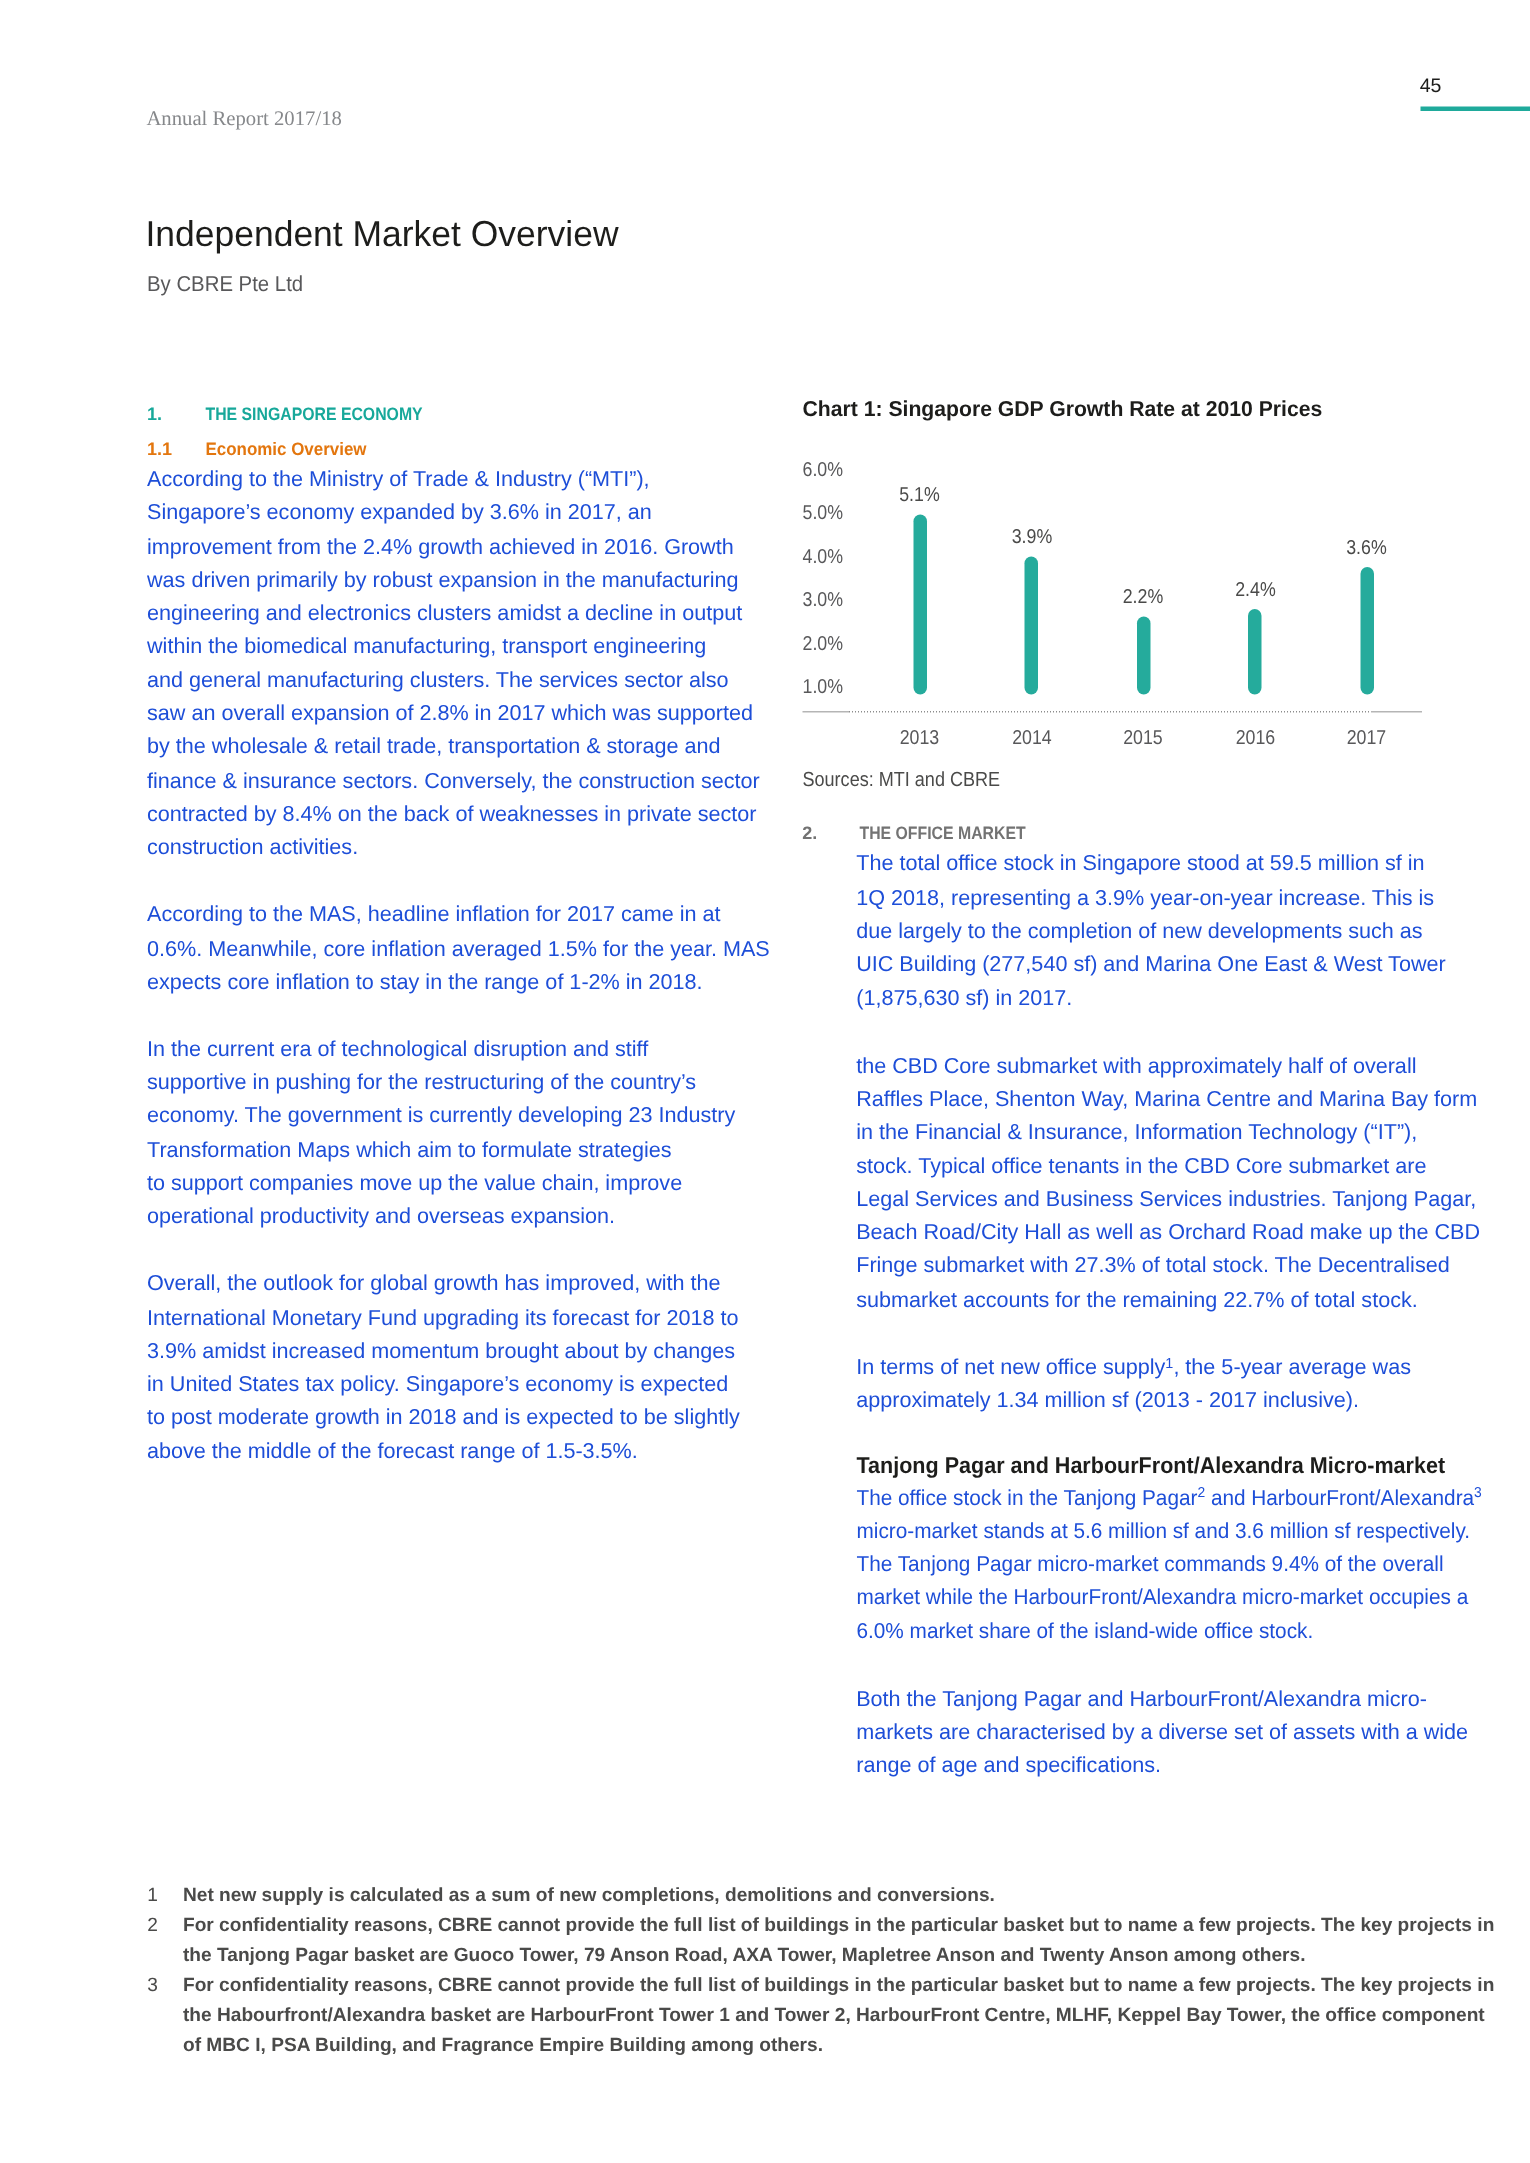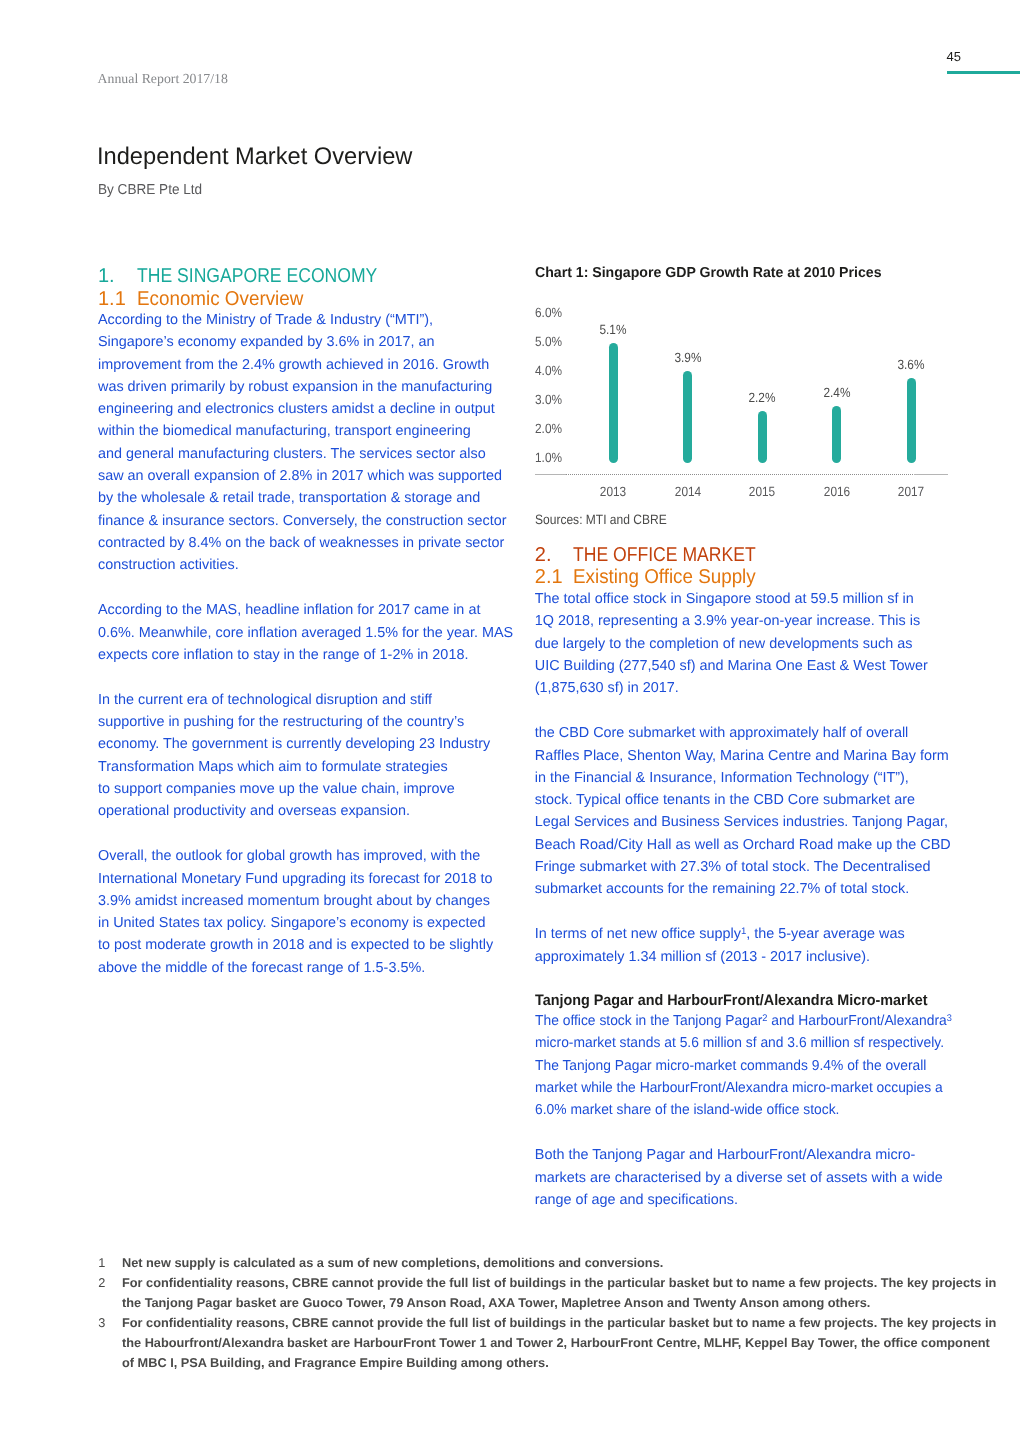--- a/index.html
+++ b/index.html
@@ -18,30 +18,30 @@
   .doc-title{position:absolute;left:97.2px;top:144.6px;font-size:24px;line-height:24px;color:#1d1d1b;
        font-weight:400;white-space:nowrap;transform:scaleX(0.985);transform-origin:left top;}
   .byline{position:absolute;left:97.7px;top:183.2px;font-size:14.4px;line-height:14.4px;color:#58585a;
        white-space:nowrap;transform:scaleX(0.943);transform-origin:left top;}
 
   
   .col{position:absolute;top:265.2px;}
   .col-left{left:98px;width:420px;}
   .col-right{left:534.8px;width:424px;top:543.7px;}
 
-  .sec-head{font-weight:normal;font-size:20px;line-height:22.6px;white-space:nowrap;}
+  .sec-head{font-weight:bold;font-size:12px;line-height:22.6px;white-space:nowrap;}
   .sec-head .num{display:inline-block;width:38.6px;}
   .sec-head .lbl{display:inline-block;transform-origin:left center;}
   .sec-head .lbl.caps{transform:scaleX(0.879);}
   .sec-head .lbl.mixed{transform:scaleX(0.941);}
   .sec-teal{color:#17a89a;}
   .sec-orange{color:#e3760e;}
 
   .para{font-size:14.4px;line-height:22.3px;color:#1d4ed8;}
-  #left-body{margin-top:-1.4px;}#right-body{margin-top:-0.8px;}
+  #left-body{margin-top:-1.4px;}#right-body{margin-top:-0.8px;margin-left:36px;}
   .line{white-space:nowrap;height:22.3px;}
   .para.tight .line{transform:scaleX(0.962);transform-origin:left center;}
   .gap{height:22.7px;}
   .sub-head{font-weight:bold;font-size:15.3px;line-height:22.3px;color:#1d1d1b;white-space:nowrap;
        display:block;transform:scaleX(0.939) translateY(-1px);transform-origin:left center;height:19.6px;}
   sup{font-size:9.6px;vertical-align:baseline;position:relative;top:-4.2px;line-height:0;}
 
   
   .chart-title{position:absolute;left:535px;top:265px;font-weight:bold;font-size:14.4px;
        line-height:17px;color:#1d1d1b;white-space:nowrap;transform:scaleX(0.981);transform-origin:left top;}
@@ -142,22 +142,21 @@
       <div class="bar" style="left: 299.2px; top: 106.215px; width: 9.2px; border-radius: 4.6px; background: rgb(37, 171, 156); height: 56.585px;"></div>
       <div class="vlab" style="left: 268.8px; top: 86.215px;">2.4%</div>
       <div class="xlab" style="left: 268.8px; top: 185px;">2016</div>
       <div class="bar" style="left: 373.7px; top: 78.075px; width: 9.2px; border-radius: 4.6px; background: rgb(37, 171, 156); height: 84.725px;"></div>
       <div class="vlab" style="left: 343.3px; top: 58.075px;">3.6%</div>
       <div class="xlab" style="left: 343.3px; top: 185px;">2017</div>
     </div>
   <div class="chart-src">Sources: MTI and CBRE</div>
 
   <div class="col col-right">
-    <div class="sec-head sec-teal" style="color: #c2410c;"><span class="num">2.</span><span class="lbl caps">THE OFFICE MARKET</span></div>
-    <div class="sec-head sec-orange" style="color: rgb(227, 118, 14);"><span class="num">2.1</span><span class="lbl mixed">Existing Office Supply</span></div>
+    <div class="sec-head sec-teal" style="color: #737373;"><span class="num">2.</span><span class="lbl caps">THE OFFICE MARKET</span></div>
     <div id="right-body">
         <div class="para">
           <div class="line">The total office stock in Singapore stood at 59.5 million sf in</div>
           <div class="line">1Q 2018, representing a 3.9% year-on-year increase. This is</div>
           <div class="line">due largely to the completion of new developments such as</div>
           <div class="line">UIC Building (277,540 sf) and Marina One East &amp; West Tower</div>
           <div class="line">(1,875,630 sf) in 2017.</div>
         </div>
         <div class="gap"></div>
         <div class="para">

